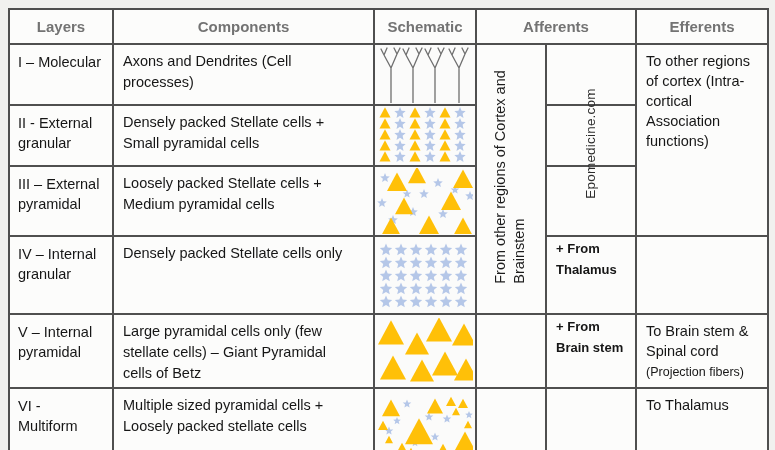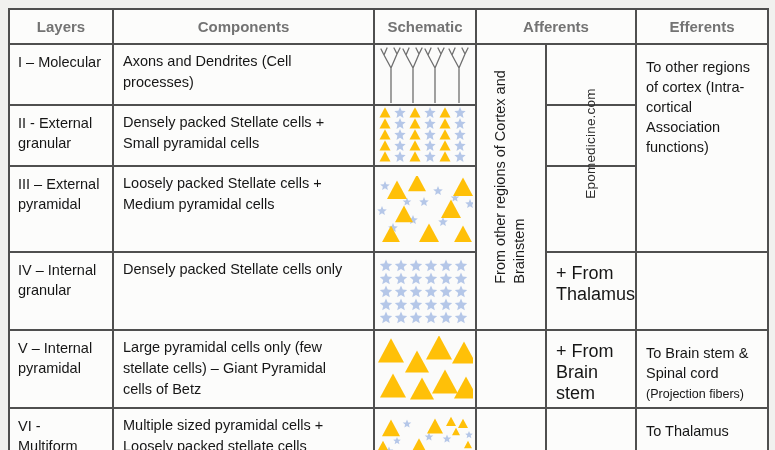--- a/index.html
+++ b/index.html
@@ -11,22 +11,22 @@
   }
   .tablewrap{position:absolute;left:8px;top:8px;width:759px;height:434px;}
   table{border-collapse:collapse;table-layout:fixed;width:759px;background:#fcfcfb;}
   th,td{border:2px solid #4f4f4f;}
   th{font-size:15px;font-weight:bold;text-align:center;vertical-align:middle;padding:2px;color:#737373;}
   td{vertical-align:top;}
   td.layer{font-size:14.5px;line-height:20px;padding:7px 9px 3px 8px;}
   td.comp{font-size:14.5px;line-height:21px;padding:6px 14px 3px 9px;margin-left:44px;}
   td.schem{padding:0;vertical-align:middle;text-align:center;background:#fbfbfa;}
   td.affL{padding:0;}
-  td.affR{font-size:18px;line-height:21px;padding:10px 4px 3px 9px;}
-  td.eff{font-size:14.5px;line-height:20px;padding:12px 13px 3px 9px;}
+  td.affR{font-size:13px;line-height:21px;padding:1px 4px 3px 9px;font-weight:bold;}
+  td.eff{font-size:14.5px;line-height:20px;padding:6px 13px 3px 9px;}
   .eff-sub{font-size:12.5px;}
   .schem svg{display:block;margin:0 auto;}
   .overlay{position:absolute;display:flex;align-items:center;justify-content:center;pointer-events:none;z-index:4;}
   .aff-span-overlay{left:467px;top:35px;width:70px;height:267px;}
   .vblock{transform:rotate(-90deg);width:max-content;font-size:14.5px;line-height:19px;color:#1c1c1c;text-align:left;}
   .vblock div{white-space:nowrap;}
   .watermark-overlay{left:537px;top:70px;width:90px;height:130px;}
   .watermark-overlay span{transform:rotate(-90deg);white-space:nowrap;font-size:13.5px;letter-spacing:.2px;color:#2c2c2c;}
 </style>
 </head>
@@ -101,21 +101,21 @@
                 <polygon points="83.0,1.0 84.6,4.8 88.7,5.1 85.6,7.8 86.5,11.9 83.0,9.7 79.5,11.9 80.4,7.8 77.3,5.1 81.4,4.8" fill="#B5C7E8"></polygon>
                 <polygon points="83.0,12.0 84.6,15.8 88.7,16.1 85.6,18.8 86.5,22.9 83.0,20.7 79.5,22.9 80.4,18.8 77.3,16.1 81.4,15.8" fill="#B5C7E8"></polygon>
                 <polygon points="83.0,23.0 84.6,26.8 88.7,27.1 85.6,29.8 86.5,33.9 83.0,31.7 79.5,33.9 80.4,29.8 77.3,27.1 81.4,26.8" fill="#B5C7E8"></polygon>
                 <polygon points="83.0,34.0 84.6,37.8 88.7,38.1 85.6,40.8 86.5,44.9 83.0,42.7 79.5,44.9 80.4,40.8 77.3,38.1 81.4,37.8" fill="#B5C7E8"></polygon>
                 <polygon points="83.0,45.0 84.6,48.8 88.7,49.1 85.6,51.8 86.5,55.9 83.0,53.7 79.5,55.9 80.4,51.8 77.3,49.1 81.4,48.8" fill="#B5C7E8"></polygon>
               </svg>
             </div>
           </td>
       <td class="affR"></td>
     </tr>
-    <tr style="height:86px">
+    <tr style="height:70px">
       <td class="layer">III – External pyramidal</td>
       <td class="comp">Loosely packed Stellate cells + Medium pyramidal cells</td>
       <td class="schem">
             <div>
               <svg width="96" height="66" viewBox="0 0 96 66">
                 <polygon points="8.0,5.0 9.3,8.2 12.8,8.5 10.1,10.7 10.9,14.0 8.0,12.3 5.1,14.0 5.9,10.7 3.2,8.5 6.7,8.2" fill="#B5C7E8"></polygon>
                 <polygon points="61.0,10.0 62.3,13.2 65.8,13.5 63.1,15.7 63.9,19.0 61.0,17.3 58.1,19.0 58.9,15.7 56.2,13.5 59.7,13.2" fill="#B5C7E8"></polygon>
                 <polygon points="47.0,21.0 48.3,24.2 51.8,24.5 49.1,26.7 49.9,30.0 47.0,28.3 44.1,30.0 44.9,26.7 42.2,24.5 45.7,24.2" fill="#B5C7E8"></polygon>
                 <polygon points="93.0,23.0 94.3,26.2 97.8,26.5 95.1,28.7 95.9,32.0 93.0,30.3 90.1,32.0 90.9,28.7 88.2,26.5 91.7,26.2" fill="#B5C7E8"></polygon>
                 <polygon points="5.0,30.0 6.3,33.2 9.8,33.5 7.1,35.7 7.9,39.0 5.0,37.3 2.1,39.0 2.9,35.7 0.2,33.5 3.7,33.2" fill="#B5C7E8"></polygon>

